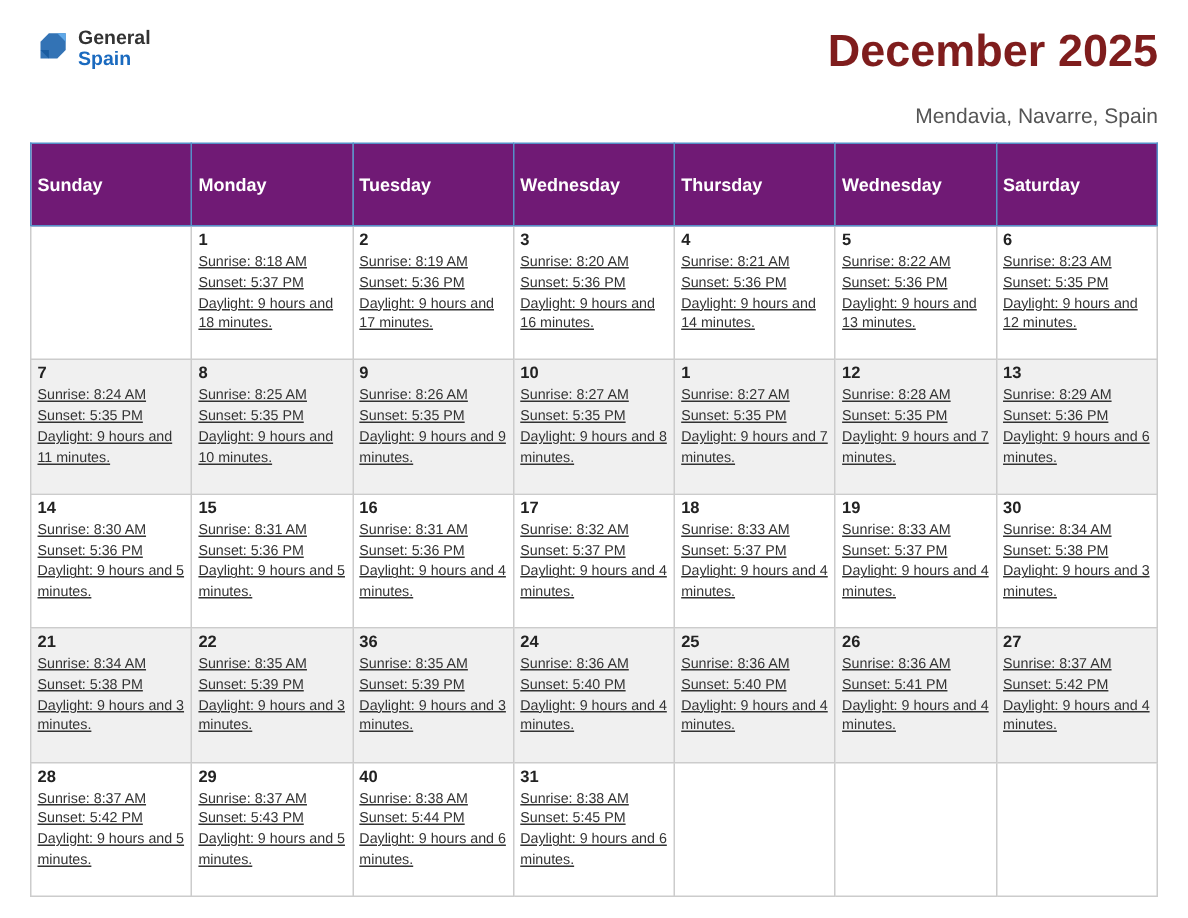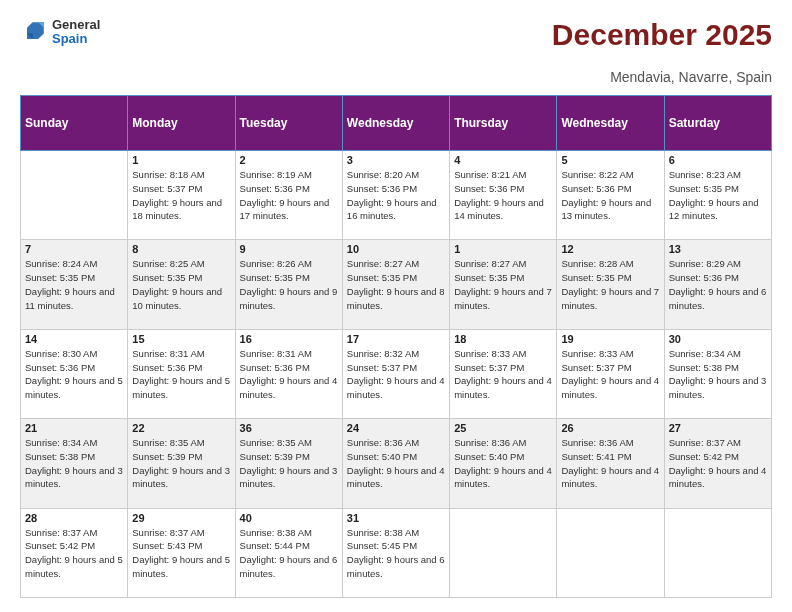--- a/index.html
+++ b/index.html
@@ -84,20 +84,21 @@
       font-size: 11px;
       font-weight: bold;
       color: #222;
       display: block;
       margin-bottom: 2px;
     }
     .day-info {
       line-height: 1.45;
       font-size: 9.5px;
       color: #333;
+      text-decoration: underline;
     }
     .empty-cell {
       background: #f9f9f9;
     }
     .row-shaded td {
       background: #f0f0f0;
     }
     .row-white td {
       background: #ffffff;
     }

